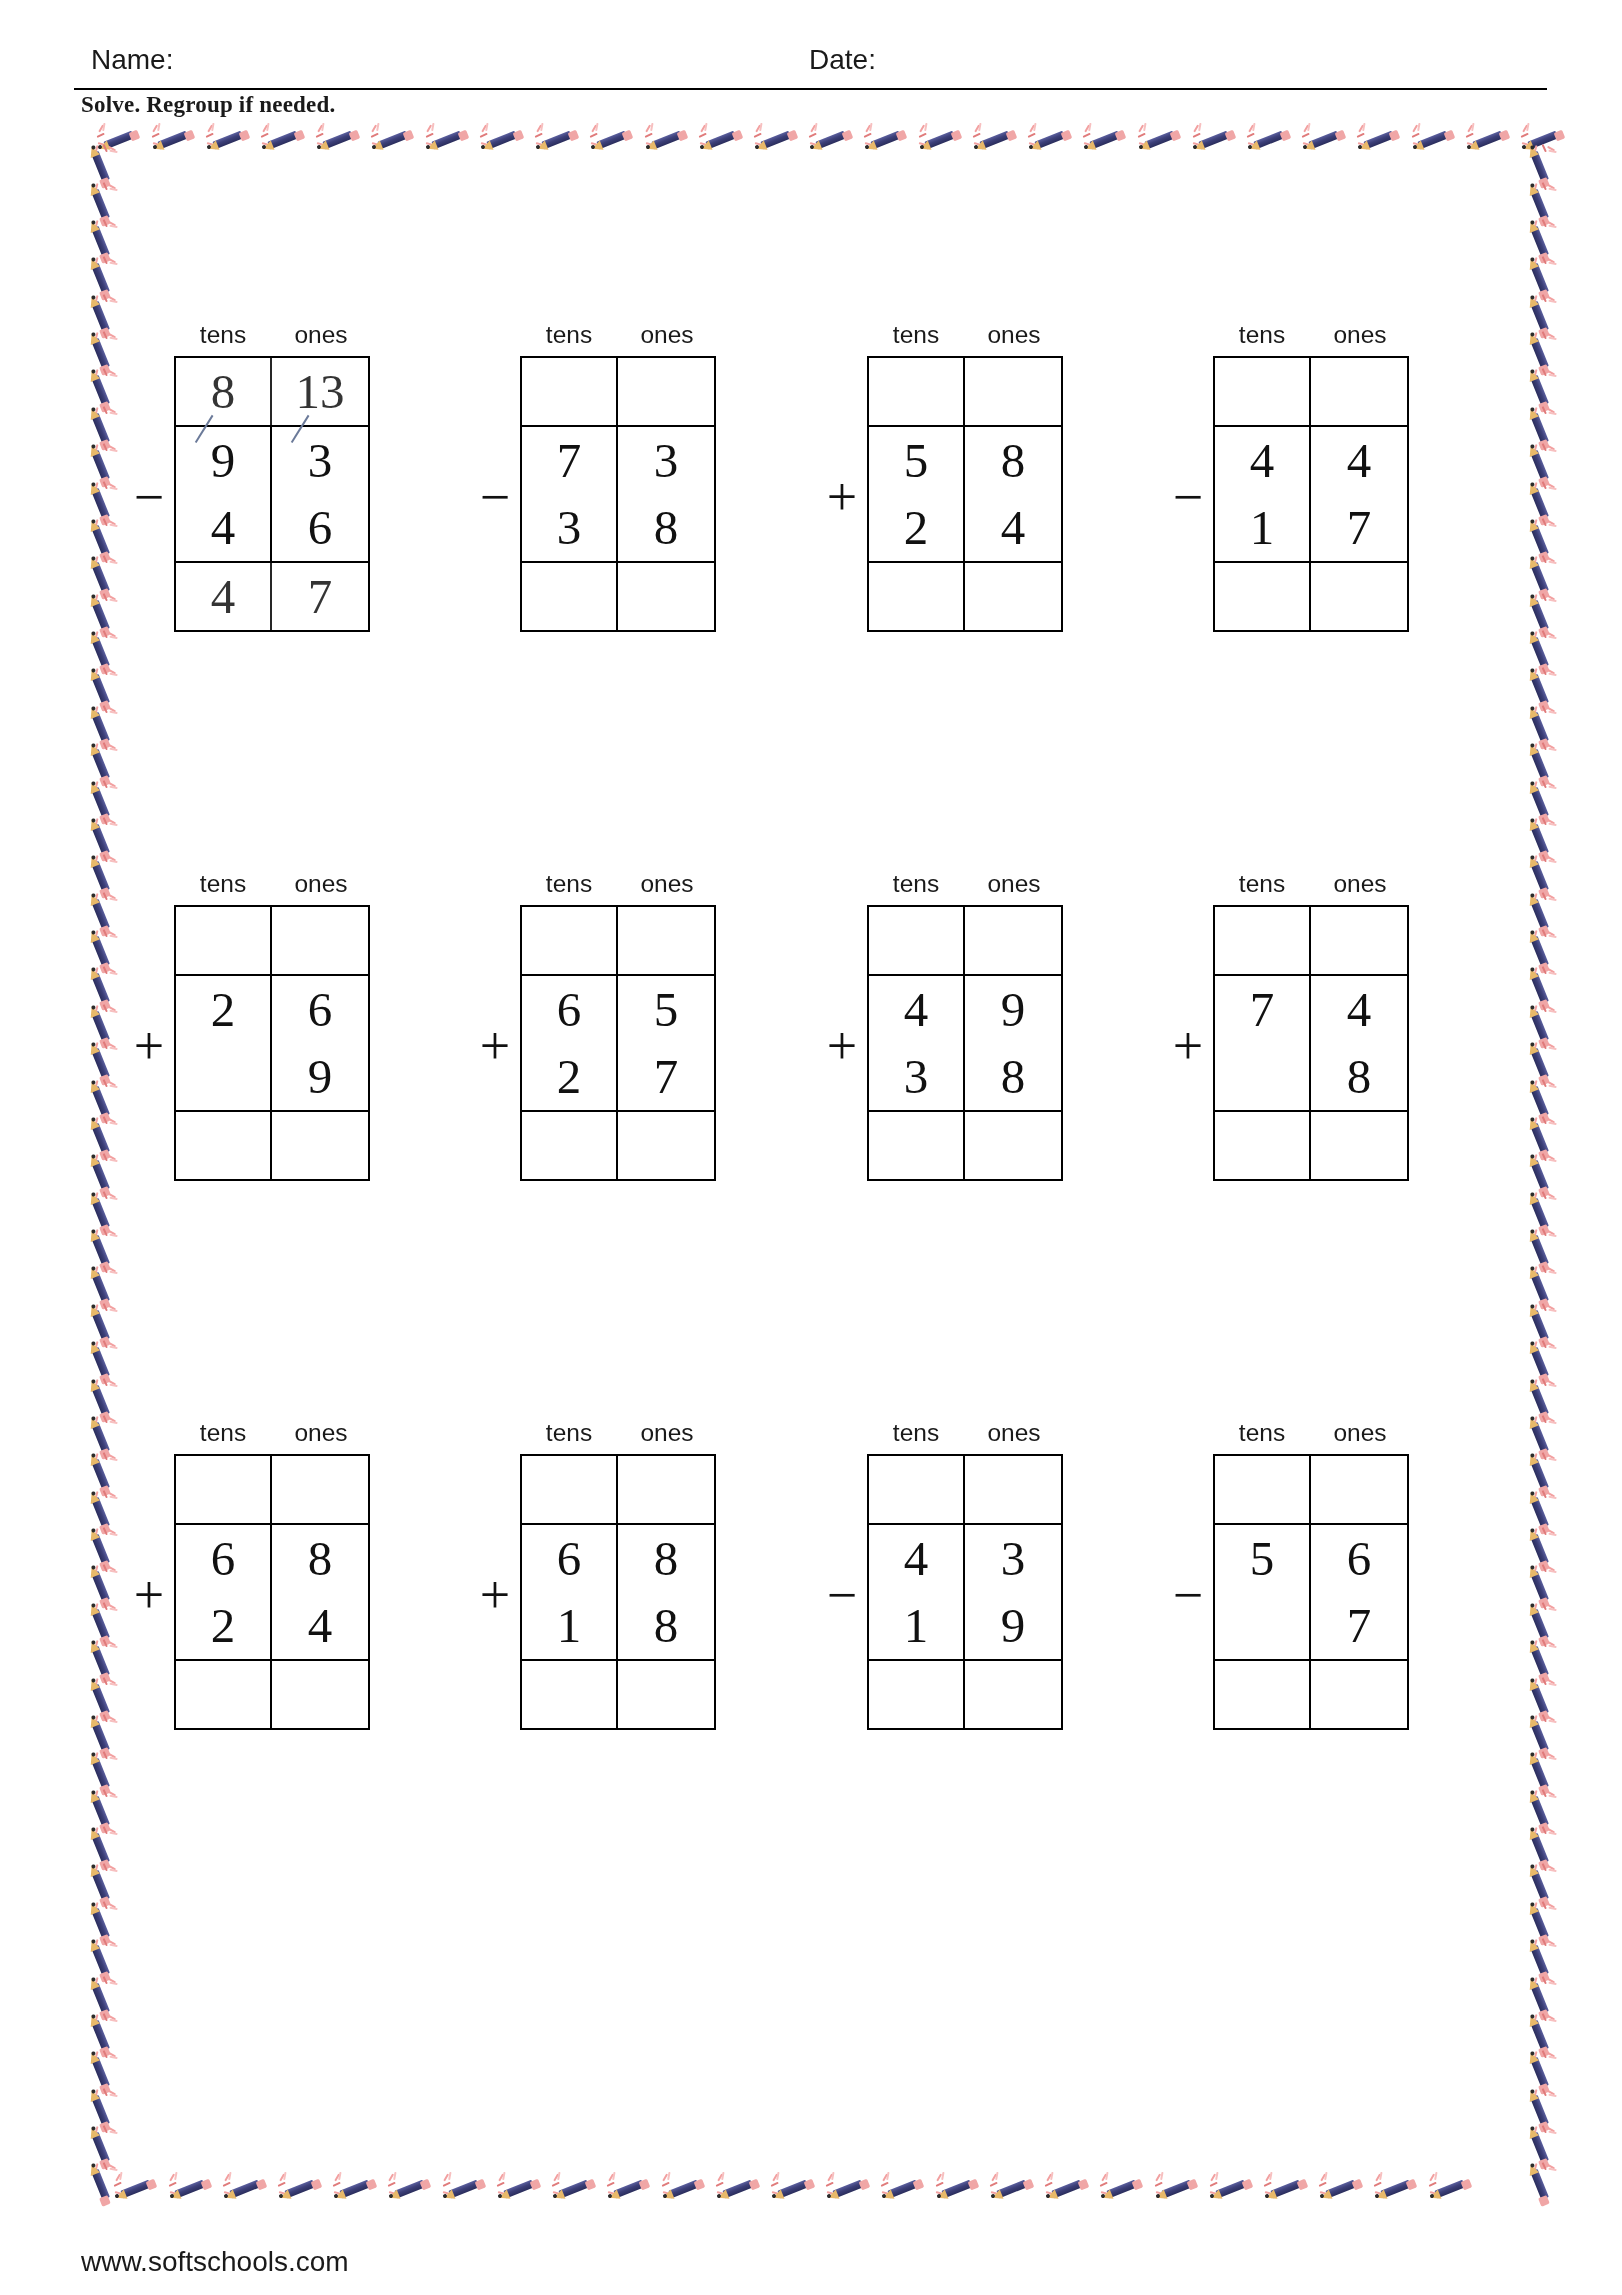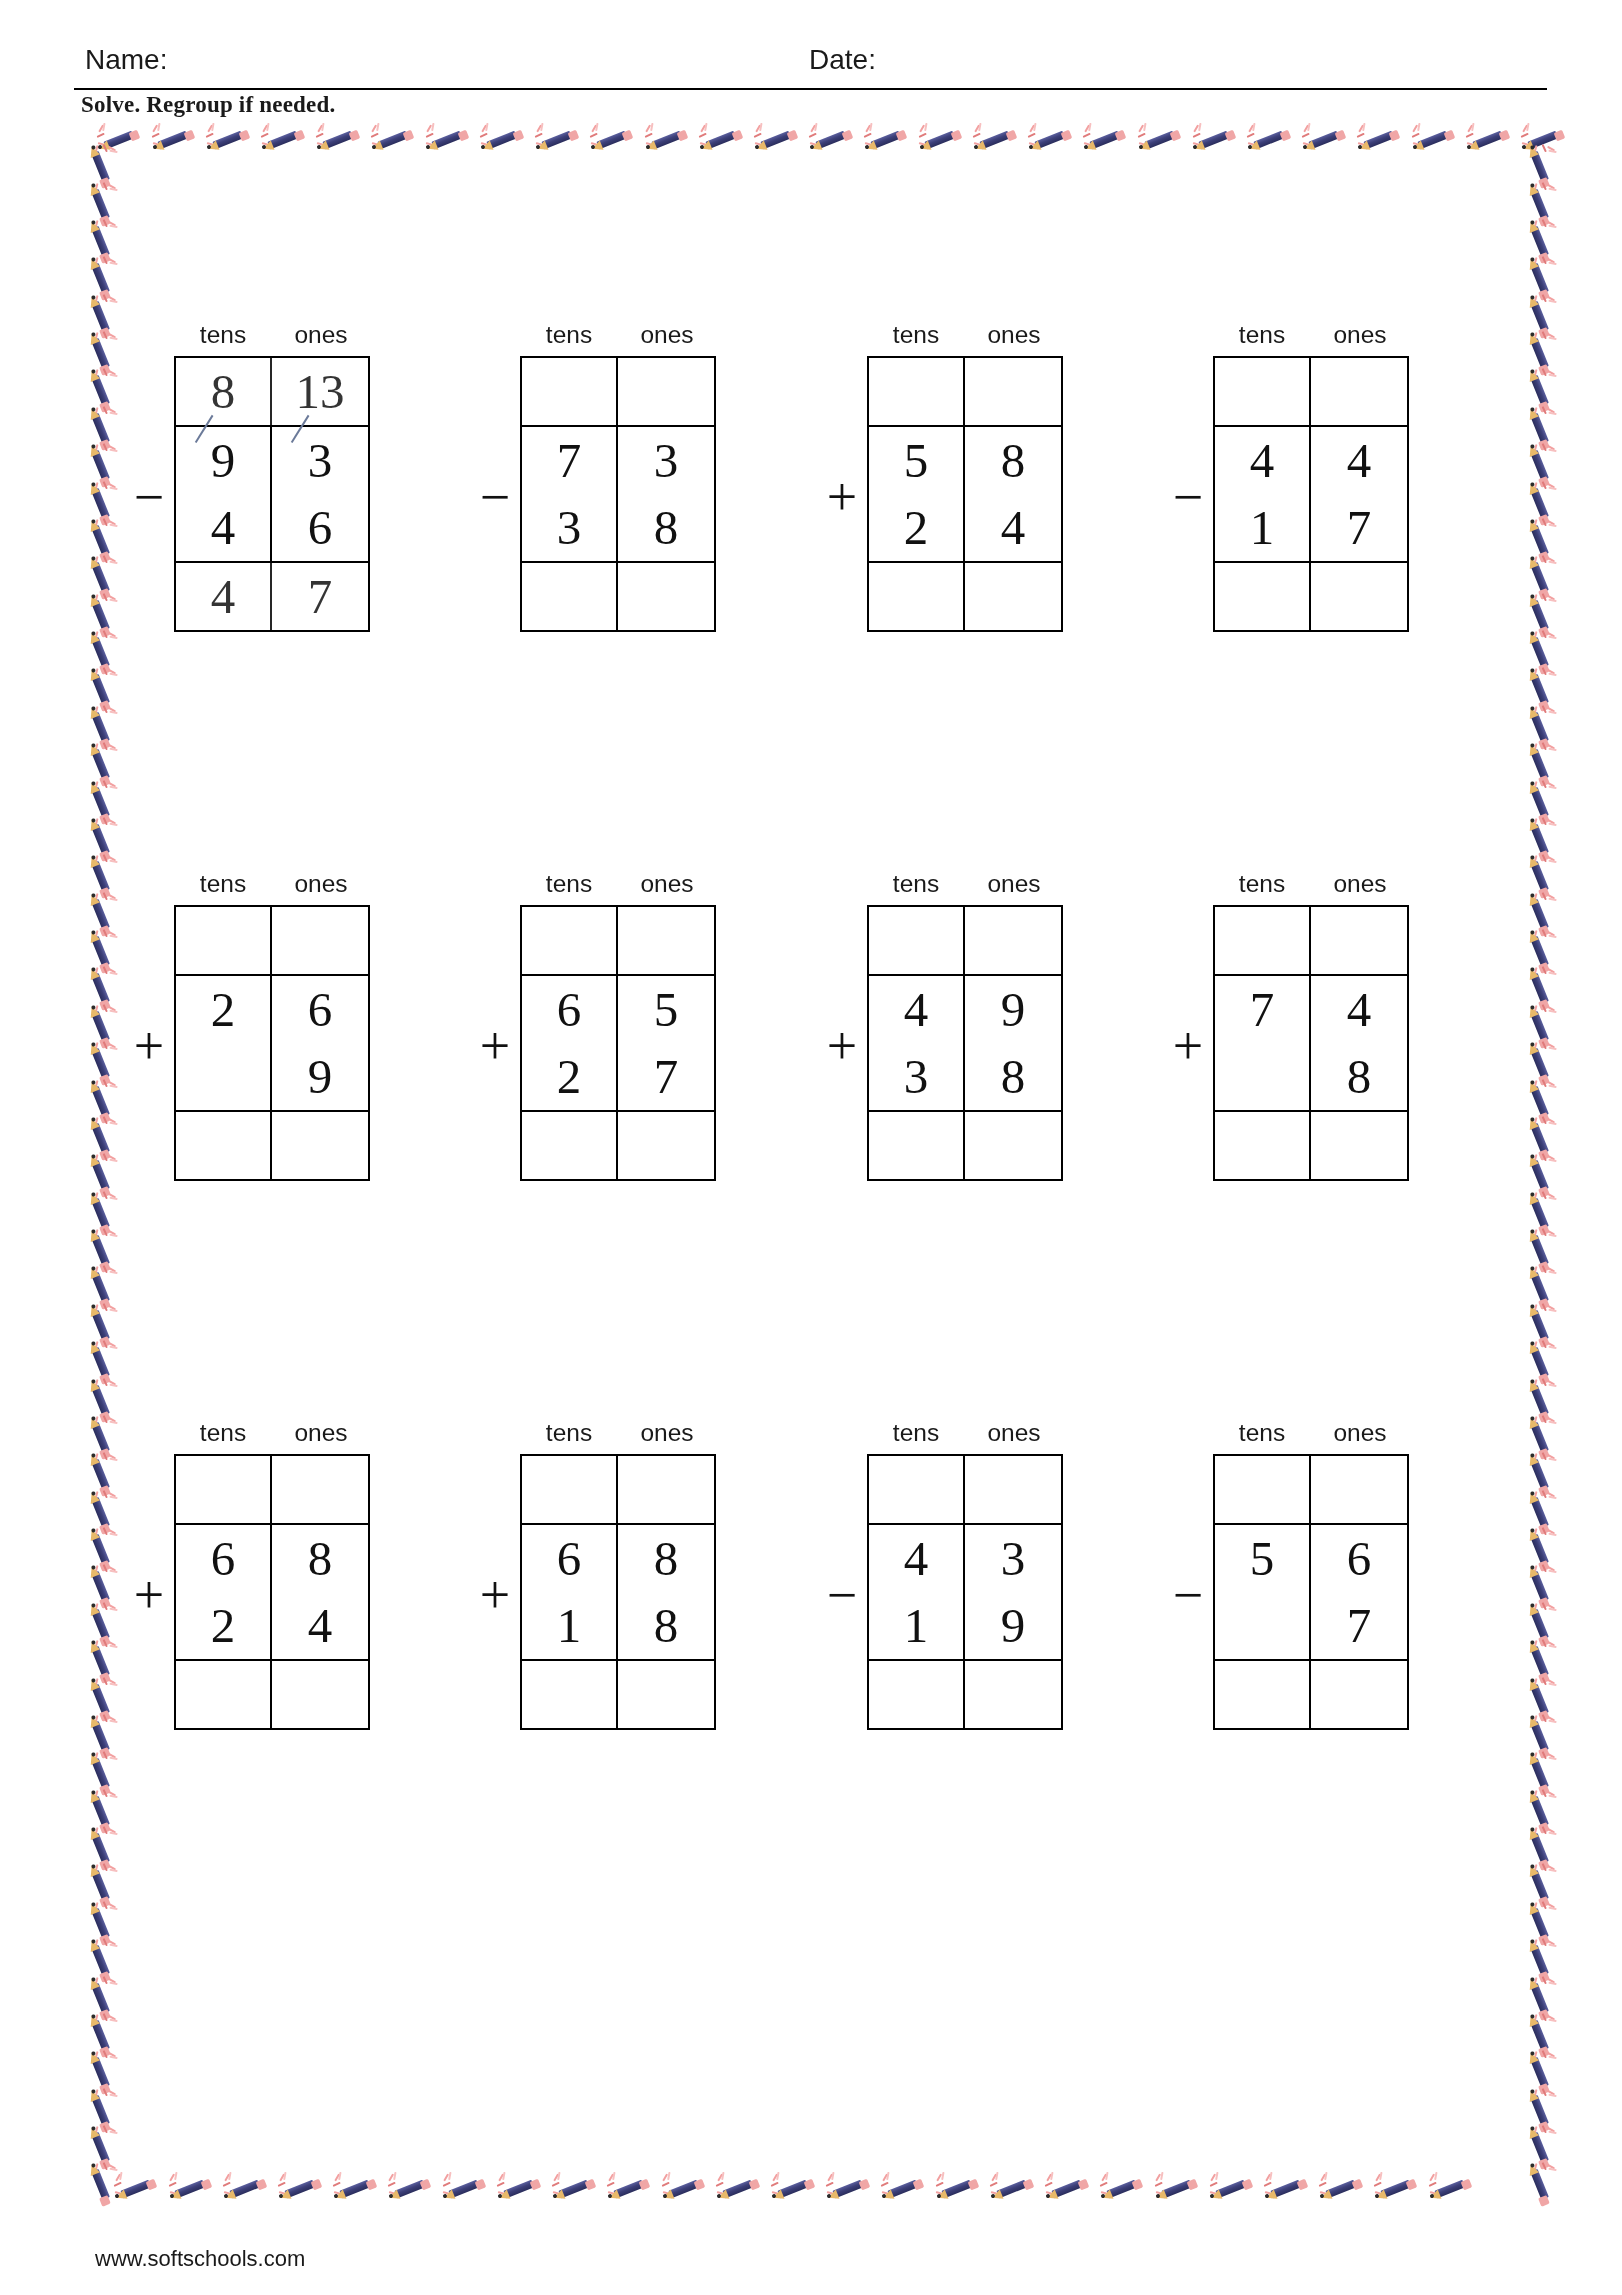--- a/index.html
+++ b/index.html
@@ -20,21 +20,21 @@
   .header {
     position: absolute;
     top: 39px;
     left: 74px;
     width: 1473px;
     height: 49px;
     border-bottom: 2.5px solid #000;
   }
   .header .name-label {
     position: absolute;
-    left: 11px;
+    left: 17px;
     top: 5px;
     font-size: 28px;
   }
   .header .date-label {
     position: absolute;
     left: 735px;
     top: 5px;
     font-size: 28px;
   }
   .instruction {
@@ -219,23 +219,23 @@
     left: 12px;
     top: 1.7px;
     width: 32px;
     height: 1.7px;
     background: #6b7a99;
     transform: rotate(-58deg);
   }
 
   .footer {
     position: absolute;
-    left: 95px;
+    left: 81px;
     top: 2246px;
-    font-size: 22px;
+    font-size: 28px;
   }
 </style>
 </head>
 <body>
 
 <div class="header">
   <span class="name-label">Name:</span>
   <span class="date-label">Date:</span>
 </div>
 

